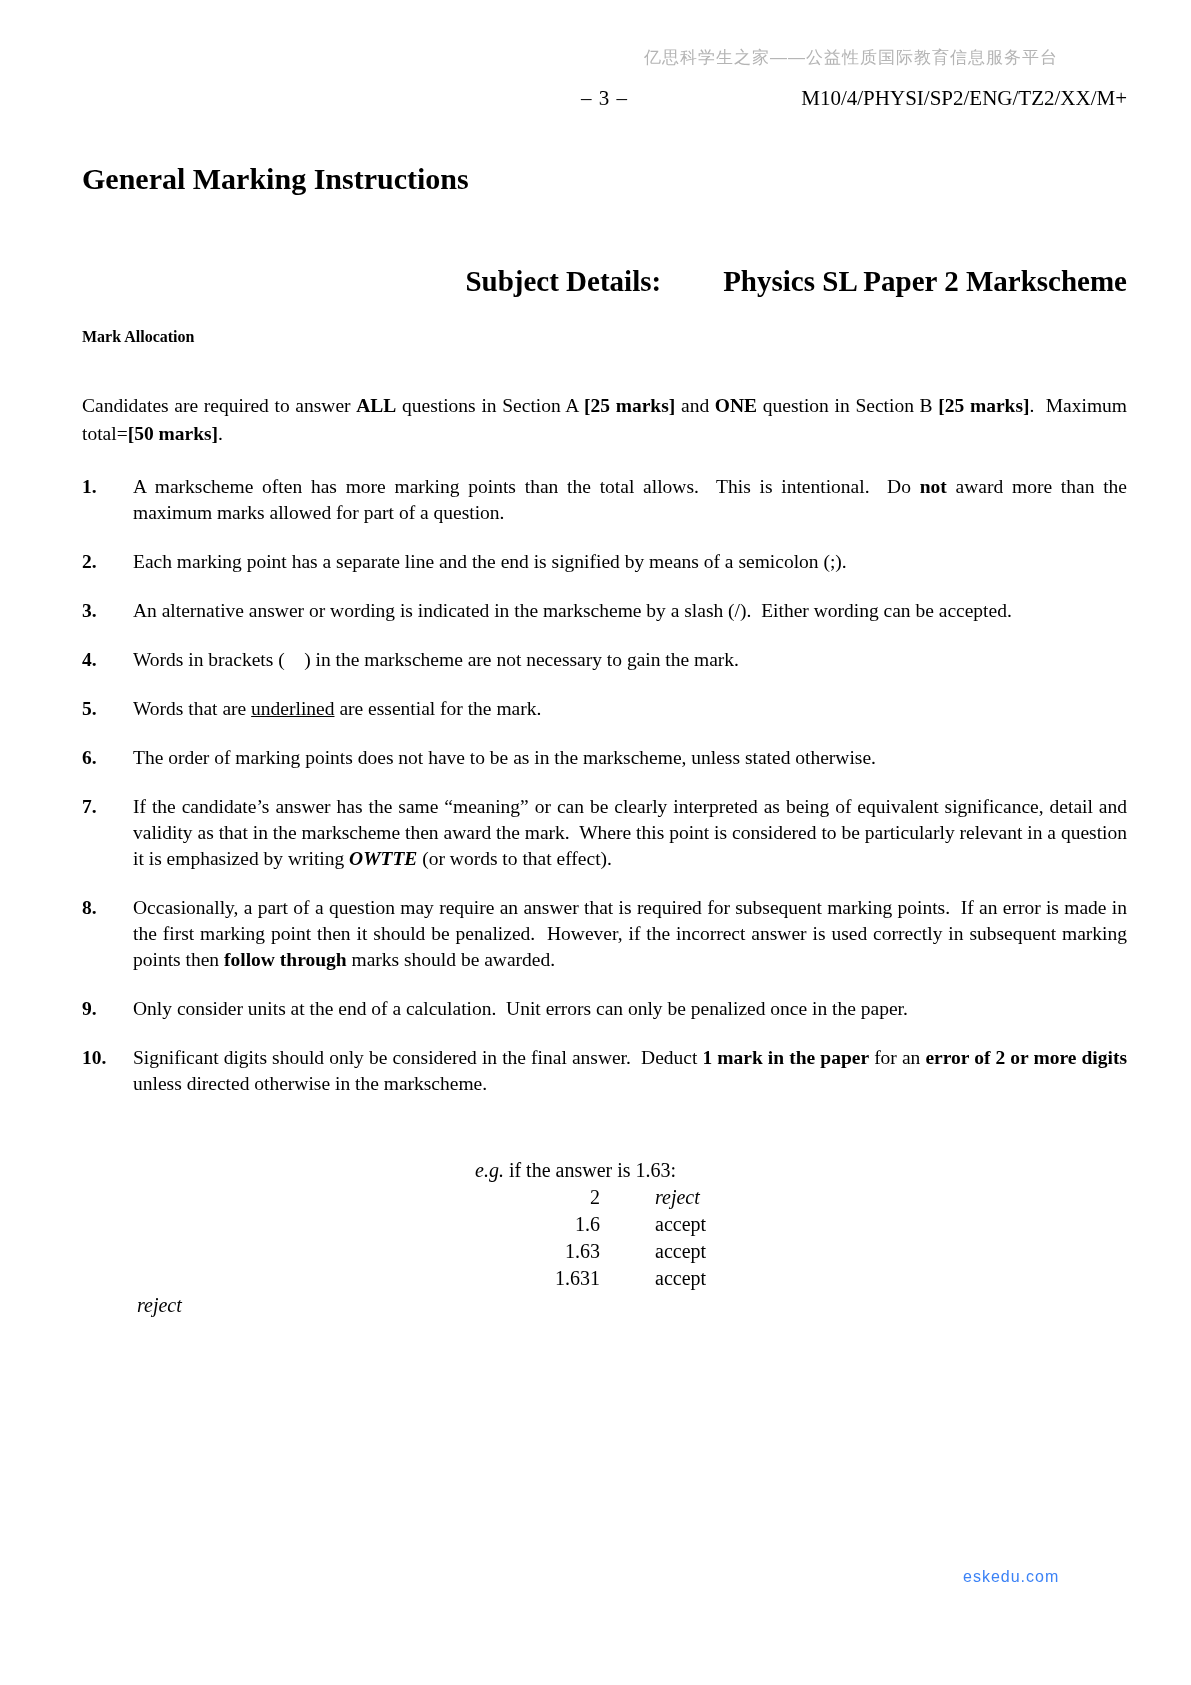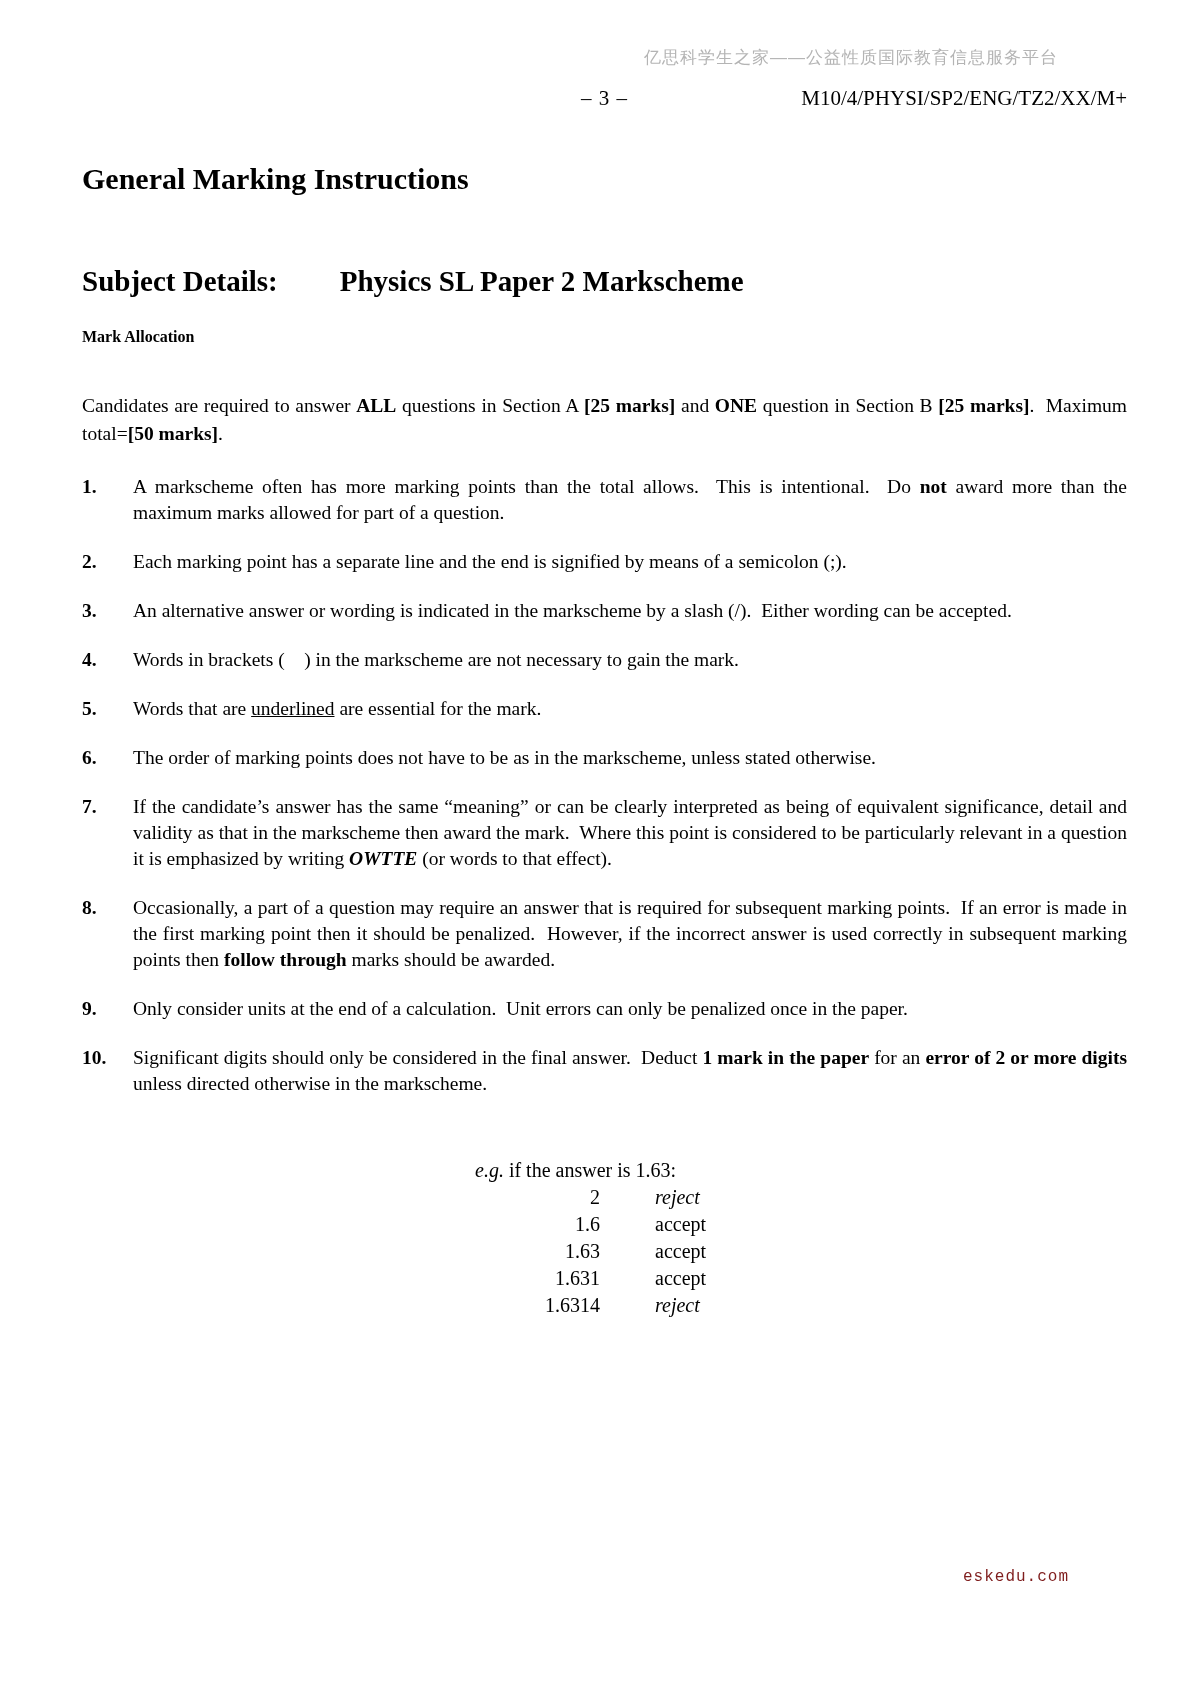--- a/index.html
+++ b/index.html
@@ -49,20 +49,21 @@
     font-weight:bold;
     line-height:38px;
     margin:0;
   }
   .subject-row{
     margin-top:64px;
     font-size:29px;
     font-weight:bold;
     line-height:38px;
     white-space:nowrap;
+    text-align:right;
   }
   .subject-value{ margin-left:62px; }
   .section-heading{
     margin-top:24px;
     font-size:16px;
     font-weight:bold;
     line-height:26px;
   }
   .intro{
     margin-top:42px;
@@ -99,23 +100,23 @@
   .ex-val{
     flex:0 0 518px;
     text-align:right;
   }
   .ex-verdict{ margin-left:55px; }
   .italic{ font-style:italic; }
   
   .wm-bottom{
     position:absolute;
     top:1568px; left:963px;
-    font-family:Liberation Mono, monospace;
+    font-family:Liberation Sans, sans-serif;
     font-size:16px;
-    color:#7f1d1d;
+    color:#3b82f6;
     letter-spacing:1px;
   }
 </style>
 </head>
 <body>
 
 <div class="page">
 
   <div class="wm-top">亿思科学生之家——公益性质国际教育信息服务平台</div>
 
@@ -191,21 +192,20 @@
       </div>
       <div class="ex-row">
         <span class="ex-val">1.63</span>
         <span class="ex-verdict">accept</span>
       </div>
       <div class="ex-row">
         <span class="ex-val">1.631</span>
         <span class="ex-verdict">accept</span>
       </div>
       <div class="ex-row">
-        <span class="ex-val">1.6314</span>
         <span class="ex-verdict italic">reject</span>
       </div>
     </div>
 
   </div>
 
   <div class="wm-bottom">eskedu.com</div>
 
 </div>
 

